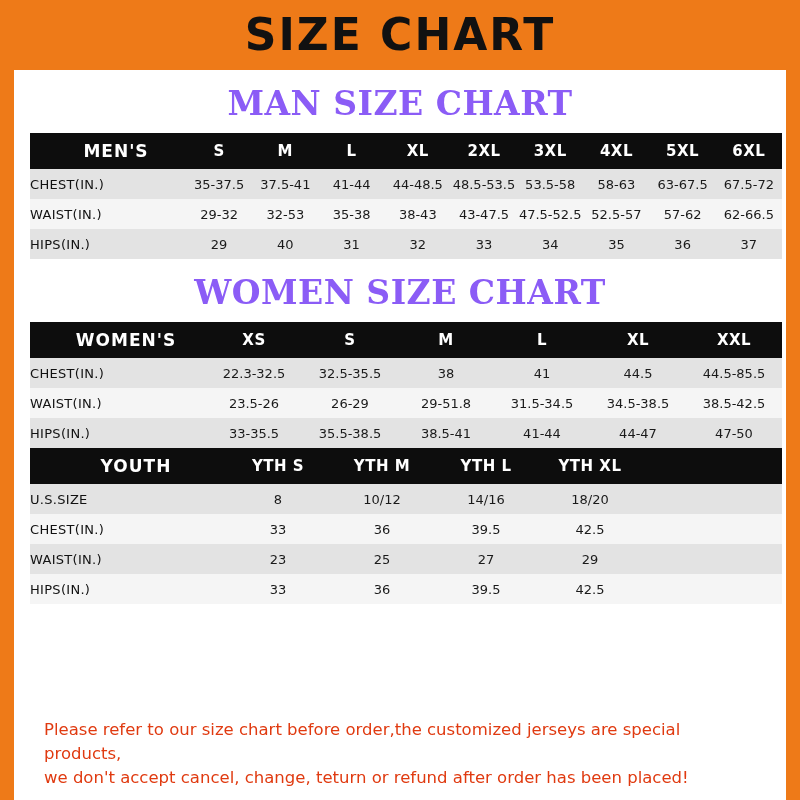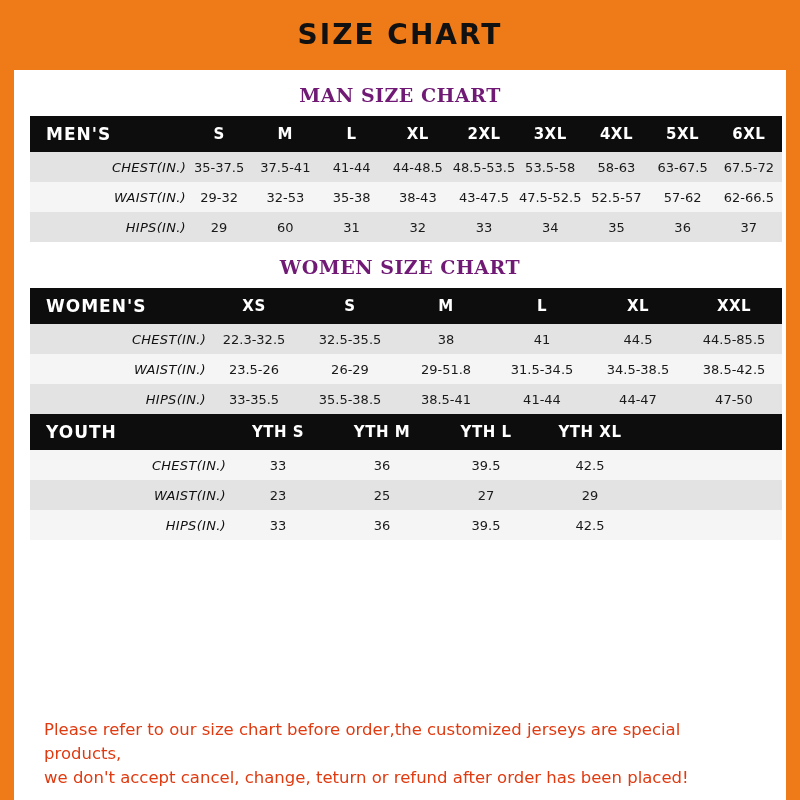--- a/index.html
+++ b/index.html
@@ -29,35 +29,35 @@
     align-items: center;
     justify-content: center;
     margin-left: -14px;
     margin-right: -14px;
     padding-left: 14px;
     padding-right: 14px;
   }
   .header-title {
     font-family: "DejaVu Sans", sans-serif;
     font-weight: bold;
-    font-size: 28px;
+    font-size: 44px;
     letter-spacing: 2px;
     color: #111111;
     line-height: 1;
   }
   .section {
     padding: 0 16px;
   }
   .section-title {
     text-align: center;
     font-family: "DejaVu Serif", serif;
     font-weight: bold;
-    font-size: 19px;
+    font-size: 33px;
     letter-spacing: 0.5px;
-    color: #701a75;
+    color: #8b5cf6;
     margin: 14px 0 10px 0;
   }
   table.chart {
     width: 752px;
     border-collapse: collapse;
     table-layout: fixed;
     margin: 0 auto;
   }
   table.chart th, table.chart td {
     padding: 0;
@@ -71,37 +71,36 @@
   }
   table.chart thead th {
     background: #0d0d0d;
     color: #ffffff;
     font-weight: bold;
     font-size: 15px;
     height: 36px;
     letter-spacing: 0.5px;
   }
   table.chart thead th.corner {
-    text-align: left;
+    text-align: center;
     padding-left: 16px;
     font-size: 17px;
     letter-spacing: 1px;
   }
   table.chart tbody tr.odd td {
     background: #e3e3e3;
   }
   table.chart tbody tr.even td {
     background: #f5f5f5;
   }
   table.chart tbody td.rowlabel {
     font-size: 13px;
     letter-spacing: 0.3px;
     color: #111111;
-    text-align: right;
-    font-style: italic;
+    text-align: left;
   }
   .women td, .women th { }
   .youth thead th {
     font-size: 15px;
   }
   .youth thead th.corner {
     font-size: 17px;
   }
   .footer-note {
     position: absolute;
@@ -166,21 +165,21 @@
           <td>38-43</td>
           <td>43-47.5</td>
           <td>47.5-52.5</td>
           <td>52.5-57</td>
           <td>57-62</td>
           <td>62-66.5</td>
         </tr>
         <tr class="odd">
           <td class="rowlabel">HIPS(IN.)</td>
           <td>29</td>
-          <td>60</td>
+          <td>40</td>
           <td>31</td>
           <td>32</td>
           <td>33</td>
           <td>34</td>
           <td>35</td>
           <td>36</td>
           <td>37</td>
         </tr>
       </tbody>
     </table>
@@ -238,20 +237,28 @@
         <tr>
           <th class="corner" style="width:180px">YOUTH</th>
           <th>YTH S</th>
           <th>YTH M</th>
           <th>YTH L</th>
           <th>YTH XL</th>
           <th style="width:140px"></th>
         </tr>
       </thead>
       <tbody>
+        <tr class="odd">
+          <td class="rowlabel">U.S.SIZE</td>
+          <td>8</td>
+          <td>10/12</td>
+          <td>14/16</td>
+          <td>18/20</td>
+          <td></td>
+        </tr>
         <tr class="even">
           <td class="rowlabel">CHEST(IN.)</td>
           <td>33</td>
           <td>36</td>
           <td>39.5</td>
           <td>42.5</td>
           <td></td>
         </tr>
         <tr class="odd">
           <td class="rowlabel">WAIST(IN.)</td>

